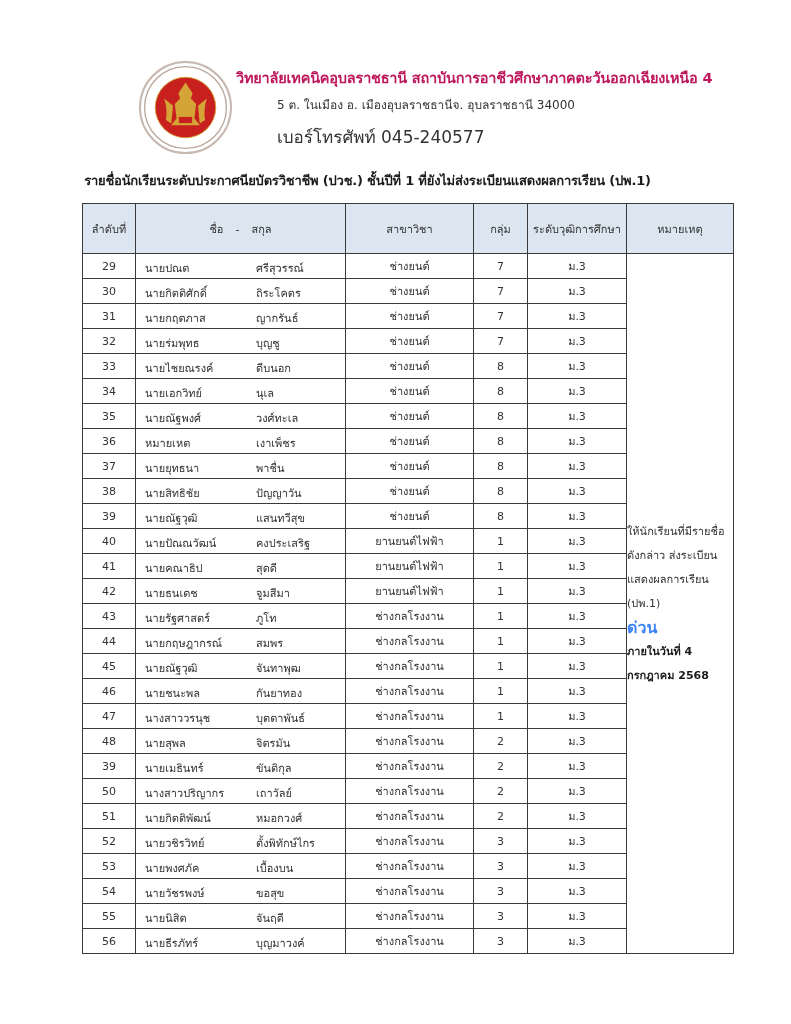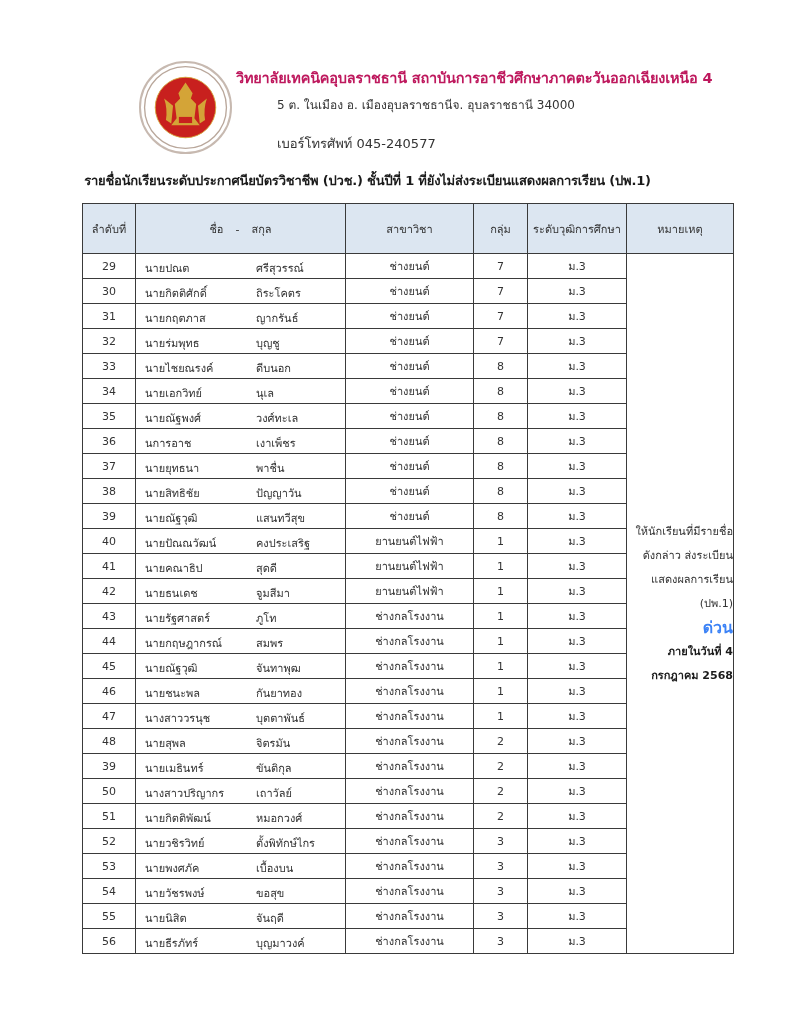--- a/index.html
+++ b/index.html
@@ -18,21 +18,21 @@
       position: absolute; left: 236px; top: 66px;
       font-size: 14.5px; font-weight: bold; color: #be185d; white-space: nowrap;
       letter-spacing: -0.2px;
     }
     .org-address {
       position: absolute; left: 277px; top: 95px;
       font-size: 12px; color: #333; white-space: nowrap;
     }
     .org-phone {
       position: absolute; left: 277px; top: 123px;
-      font-size: 13px; color: #333; white-space: nowrap; margin-top: 10px;
+      font-size: 17px; color: #333; white-space: nowrap;
     }
     .doc-title {
       position: absolute; left: 0; width: 715px; top: 170px;
       text-align: center; font-size: 13px; font-weight: bold; color: #1a1a1a;
       white-space: nowrap; padding-left: 20px; box-sizing: border-box;
       letter-spacing: -0.2px;
     }
     table.roster {
       position: absolute; left: 82px; top: 203px;
       border-collapse: collapse; table-layout: fixed;
@@ -55,21 +55,21 @@
     col.c-major { width: 128px; }
     col.c-group { width: 54px; }
     col.c-level { width: 99px; }
     col.c-note { width: 107px; }
     .td-center { text-align: center; }
     .name-cell { position: relative; }
     .name-cell .first { position: absolute; left: 9px; top: 5px; }
     .name-cell .last { position: absolute; left: 120px; top: 5px; }
     .hdr-name .sep { display: inline-block; margin: 0 12px; }
     td.note-cell {
-      vertical-align: top; text-align: right; white-space: normal;
+      vertical-align: top; text-align: left; white-space: normal;
       padding-top: 22px; font-size: 11px; line-height: 24px; color: #333;
     }
     .note-line { display: block; }
     .note-urgent { display: block; font-weight: bold; font-size: 16px; color: #3b82f6; }
     .note-deadline { display: block; font-weight: bold; font-size: 11px; color: #1a1a1a; }
   </style>
 </head>
 <body>
 
 <div class="logo">
@@ -187,21 +187,21 @@
           <span class="first">นายณัฐพงศ์</span>
           <span class="last">วงศ์ทะเล</span>
         </td>
         <td class="td-center">ช่างยนต์</td>
         <td class="td-center">8</td>
         <td class="td-center">ม.3</td>
       </tr>
       <tr>
         <td class="td-center">36</td>
         <td class="name-cell">
-          <span class="first">นการอาช</span>
+          <span class="first">หมายเหต</span>
           <span class="last">เงาเพ็ชร</span>
         </td>
         <td class="td-center">ช่างยนต์</td>
         <td class="td-center">8</td>
         <td class="td-center">ม.3</td>
       </tr>
       <tr>
         <td class="td-center">37</td>
         <td class="name-cell">
           <span class="first">นายยุทธนา</span>

